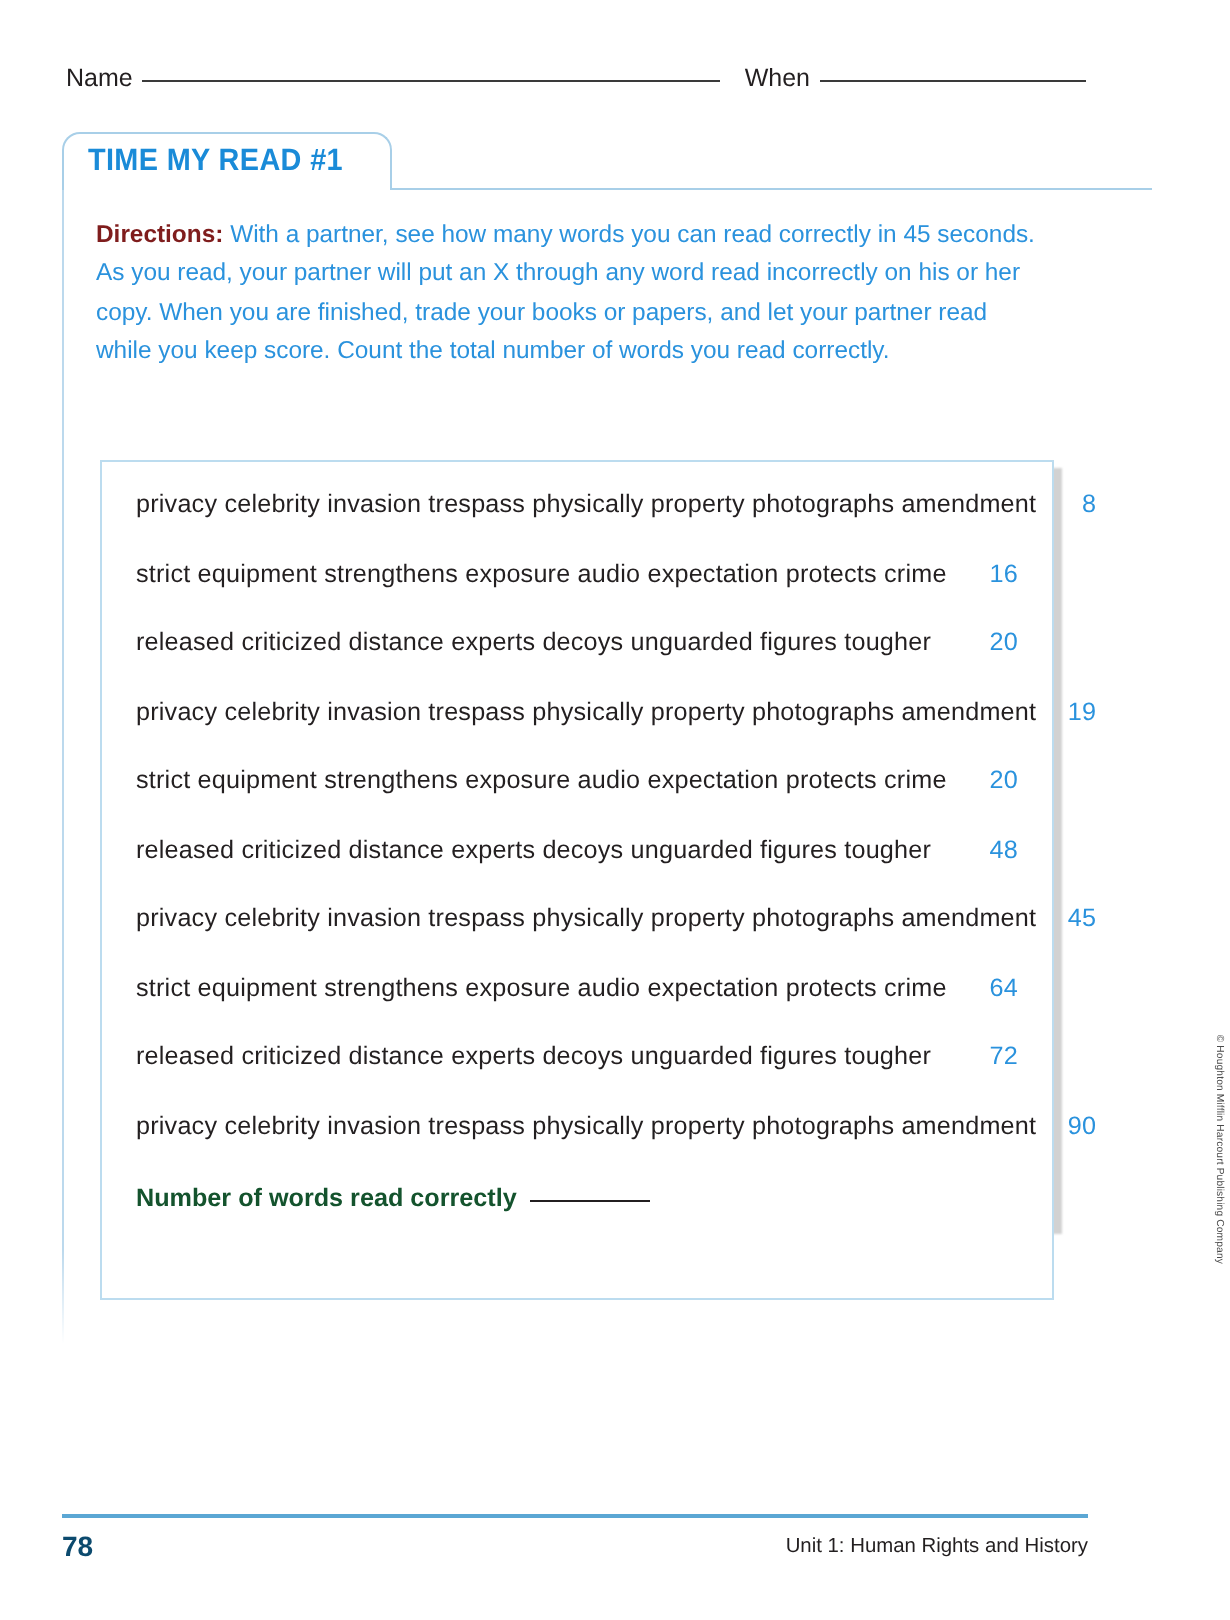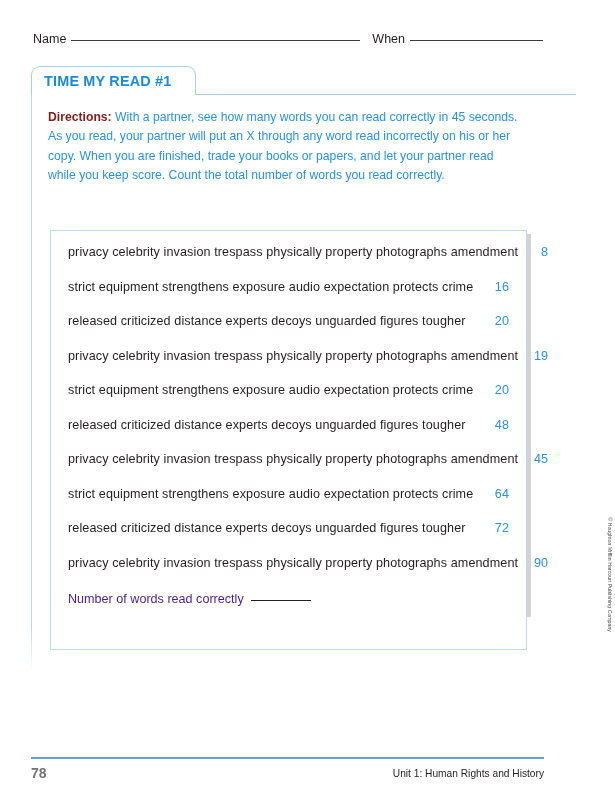--- a/index.html
+++ b/index.html
@@ -152,22 +152,22 @@
     width: 30px;
     text-align: right;
     color: #2a92dd;
     flex: 0 0 auto;
   }
   .totalrow {
     display: flex;
     align-items: baseline;
     height: 30px;
     font-size: 12.6px;
-    font-weight: normal;
-    color: #4c1d95;
+    font-weight: bold;
+    color: #14532d;
     margin-top: 2px;
   }
   .totalrow .blank {
     display: inline-block;
     width: 60px;
     border-bottom: 1.6px solid #231f20;
     margin-left: 7px;
     position: relative;
     top: -2px;
   }
@@ -180,21 +180,21 @@
     width: 513px;
     height: 0;
     border-bottom: 2.2px solid #5ba7d4;
   }
   .pagenum {
     position: absolute;
     left: 31px;
     top: 765px;
     font-size: 14px;
     font-weight: bold;
-    color: #737373;
+    color: #0c4a6e;
     text-align: right;
   }
   .unitlabel {
     position: absolute;
     right: 71px;
     top: 768px;
     font-size: 10.2px;
     font-weight: normal;
     color: #231f20;
     white-space: nowrap;

